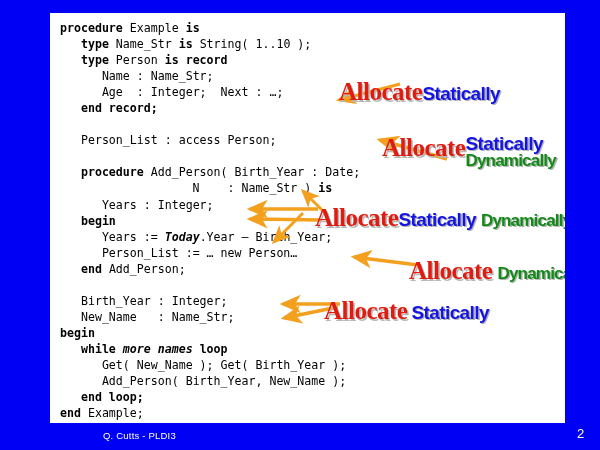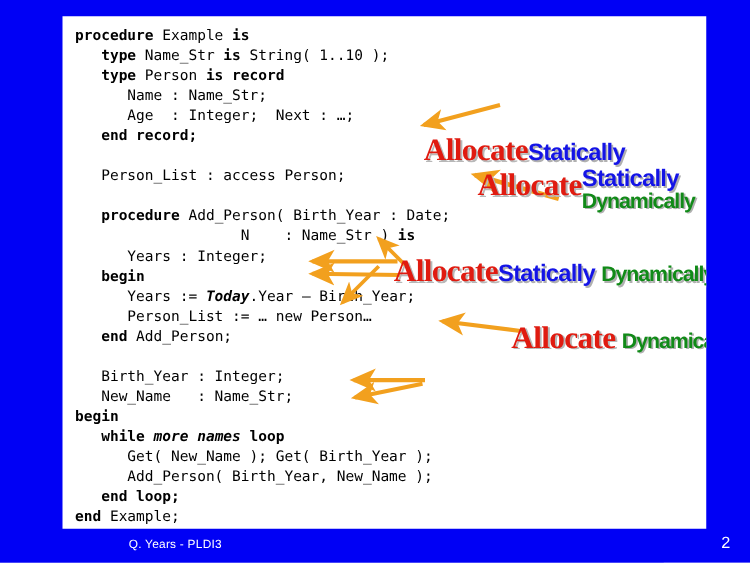--- a/index.html
+++ b/index.html
@@ -167,39 +167,42 @@
       </g>
 
       <g>
         <path d="M290,291 L233,291" stroke="#F2A01E" stroke-width="3.4" fill="none" marker-end="url(#ah)"></path>
       </g>
       <g>
         <path d="M288,294 L234,305" stroke="#F2A01E" stroke-width="3.4" fill="none" marker-end="url(#ah)"></path>
       </g>
     </svg>
 
-    <div class="anno" style="left:289px; top:66px;margin-top:29px;">
+    <div class="anno" style="left:289px; top:66px;">
       <span class="alloc">Allocate</span><span class="stat">Statically</span>
     </div>
 
     <div class="anno" style="left:332px; top:122px;">
       <span class="alloc">Allocate</span><span class="stack">
         <span class="stat">Statically</span>
         <span class="dyn">Dynamically</span>
       </span>
     </div>
 
     <div class="anno" style="left:265px; top:192px;">
       <span class="alloc">Allocate</span><span class="stat">Statically</span><span class="dyn" style="margin-left:5px;">Dynamically</span>
     </div>
 
     <div class="anno" style="left:359px; top:245px;">
       <span class="alloc">Allocate</span><span class="dyn" style="margin-left:5px;">Dynamically</span>
     </div>
 
+    <div class="anno" style="left:274px; top:285px;">
+      <span class="alloc">Allocate</span><span class="stat" style="margin-left:4px;">Statically</span>
+    </div>
 
   </div>
 
   <div id="footer-bar"></div>
-  <div id="footer-text">Q. Years  -  PLDI3</div>
+  <div id="footer-text">Q. Cutts  -  PLDI3</div>
   <div id="page-number">2</div>
 
 </div>
 
 </body></html>

